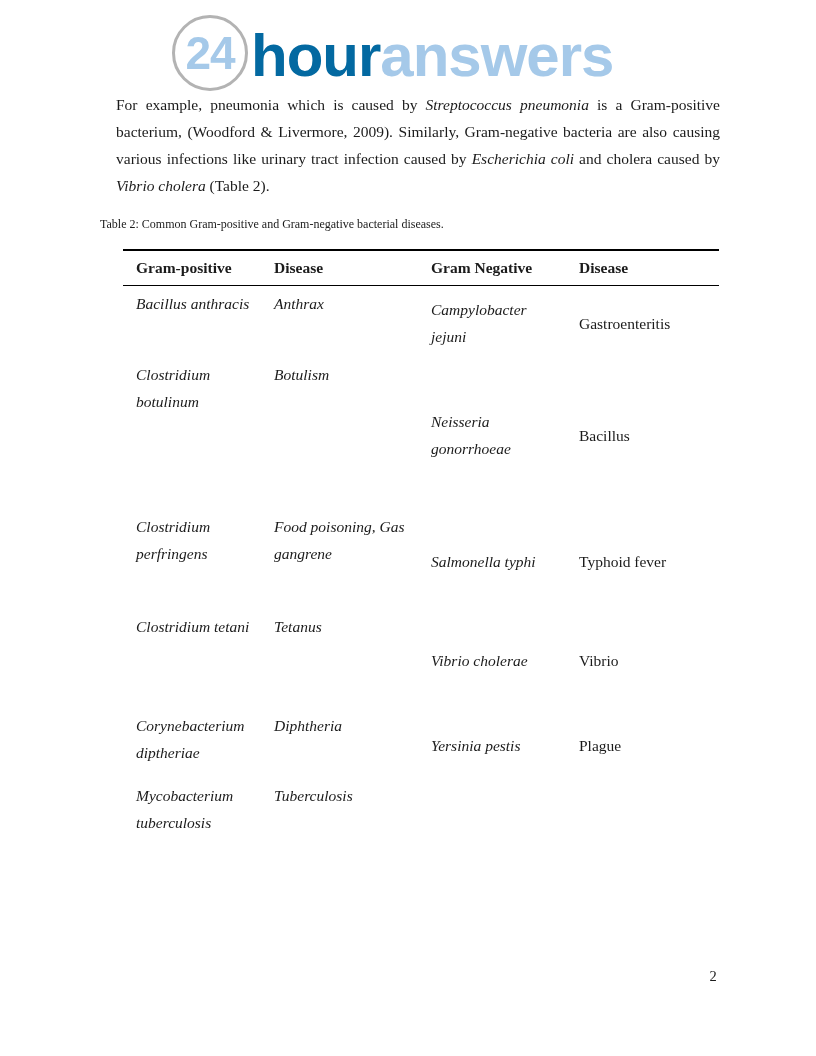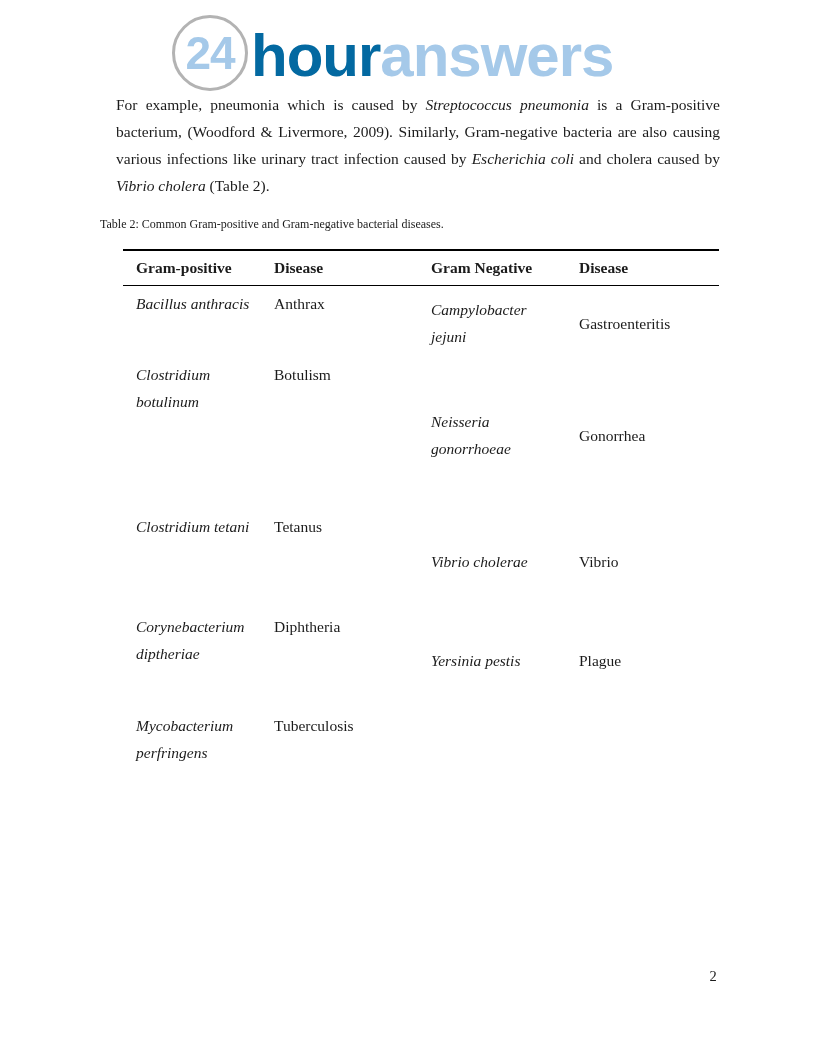--- a/index.html
+++ b/index.html
@@ -81,21 +81,21 @@
   }
   table.diseases th {
     text-align: left;
     font-weight: bold;
     vertical-align: middle;
     padding: 0 8px 0 13px;
   }
   table.diseases td {
     padding: 4px 10px 0 13px;
   }
-  td.c1, td.c2 { vertical-align: top; }
+  td.c1, td.c2 { vertical-align: top; font-style: italic; }
   td.c3, td.c4 { vertical-align: middle; padding-top: 0; }
   td.c1, td.c3 { font-style: italic; }
   tbody tr:nth-child(1) { height: 72px; }
   tbody tr:nth-child(2) { height: 152px; }
   tbody tr:nth-child(3) { height: 100px; }
   tbody tr:nth-child(4) { height: 99px; }
   tbody tr:nth-child(5) { height: 70px; }
   tbody tr:nth-child(6) { height: 98px; }
   tbody tr:nth-child(7) { height: 65px; border-bottom: 2px solid #000; }
 
@@ -146,40 +146,46 @@
       <td class="c2">Anthrax</td>
       <td class="c3">Campylobacter jejuni</td>
       <td class="c4">Gastroenteritis</td>
     </tr>
 
 
     <tr>
       <td class="c1">Clostridium botulinum</td>
       <td class="c2">Botulism</td>
       <td class="c3">Neisseria gonorrhoeae</td>
-      <td class="c4">Gonorrhea</td>
+      <td class="c4">Bacillus</td>
     </tr>
 
+    <tr>
+      <td class="c1">Clostridium perfringens</td>
+      <td class="c2">Food poisoning, Gas gangrene</td>
+      <td class="c3">Salmonella typhi</td>
+      <td class="c4">Typhoid fever</td>
+    </tr>
 
     <tr>
       <td class="c1">Clostridium tetani</td>
       <td class="c2">Tetanus</td>
       <td class="c3">Vibrio cholerae</td>
       <td class="c4">Vibrio</td>
     </tr>
 
     <tr>
       <td class="c1">Corynebacterium diptheriae</td>
       <td class="c2">Diphtheria</td>
       <td class="c3">Yersinia pestis</td>
       <td class="c4">Plague</td>
     </tr>
 
     <tr>
-      <td class="c1">Mycobacterium perfringens</td>
+      <td class="c1">Mycobacterium tuberculosis</td>
       <td class="c2">Tuberculosis</td>
       <td class="c3"></td>
       <td class="c4"></td>
     </tr>
   </tbody>
   </table>
 
   <div class="page-number">2</div>
 
 </div>

